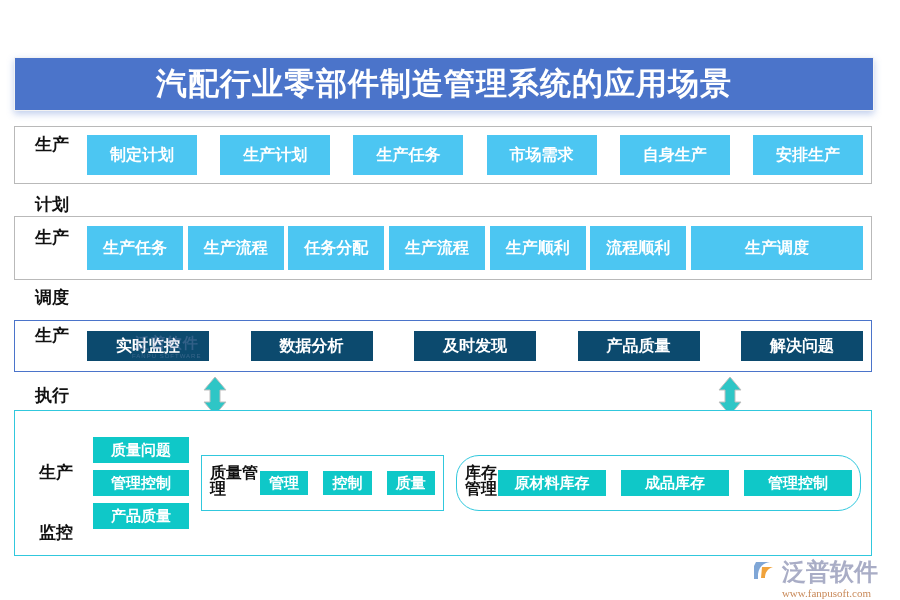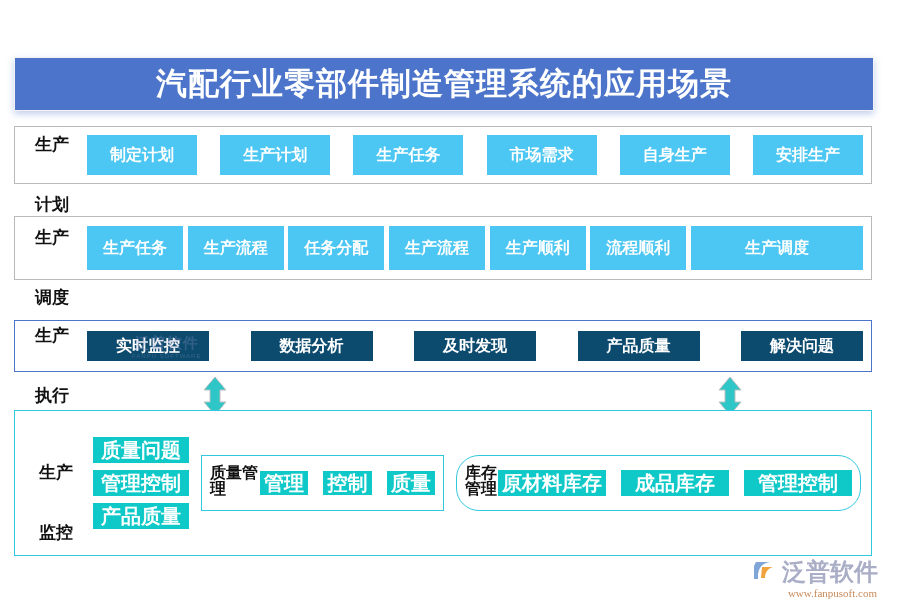--- a/index.html
+++ b/index.html
@@ -92,21 +92,21 @@
     font-size: 16px;
   }
   
   .chip-dblue {
     background: #0c4a6e;
     font-size: 16px;
   }
   
   .chip-teal {
     background: #0fc8c8;
-    font-size: 20px;
+    font-size: 15px;
   }
 
   
   #row1 { left: 14px; top: 126px; width: 858px; height: 58px; }
   #row1 .chip { height: 40px; width: 110px; }
 
   
   #row2 { left: 14px; top: 216px; width: 858px; height: 64px; }
   #row2 .chip { height: 44px; width: 96px; }
   #row2 .chip.wide { width: 172px; }
@@ -223,21 +223,21 @@
     font-size: 24px;
     font-weight: bold;
     color: #a9adc6;
     letter-spacing: 0px;
   }
   .logo-url {
     font-size: 11px;
     color: #c98a5a;
     font-family: "Liberation Serif", "DejaVu Serif", serif;
     margin-top: -1px;
-    margin-right: 1px;
+    margin-right: 7px;
   }
 </style>
 </head>
 <body>
 
 <div class="page">
 
   <div class="title-banner">
     <div class="title-text">汽配行业零部件制造管理系统的应用场景</div>
   </div>

